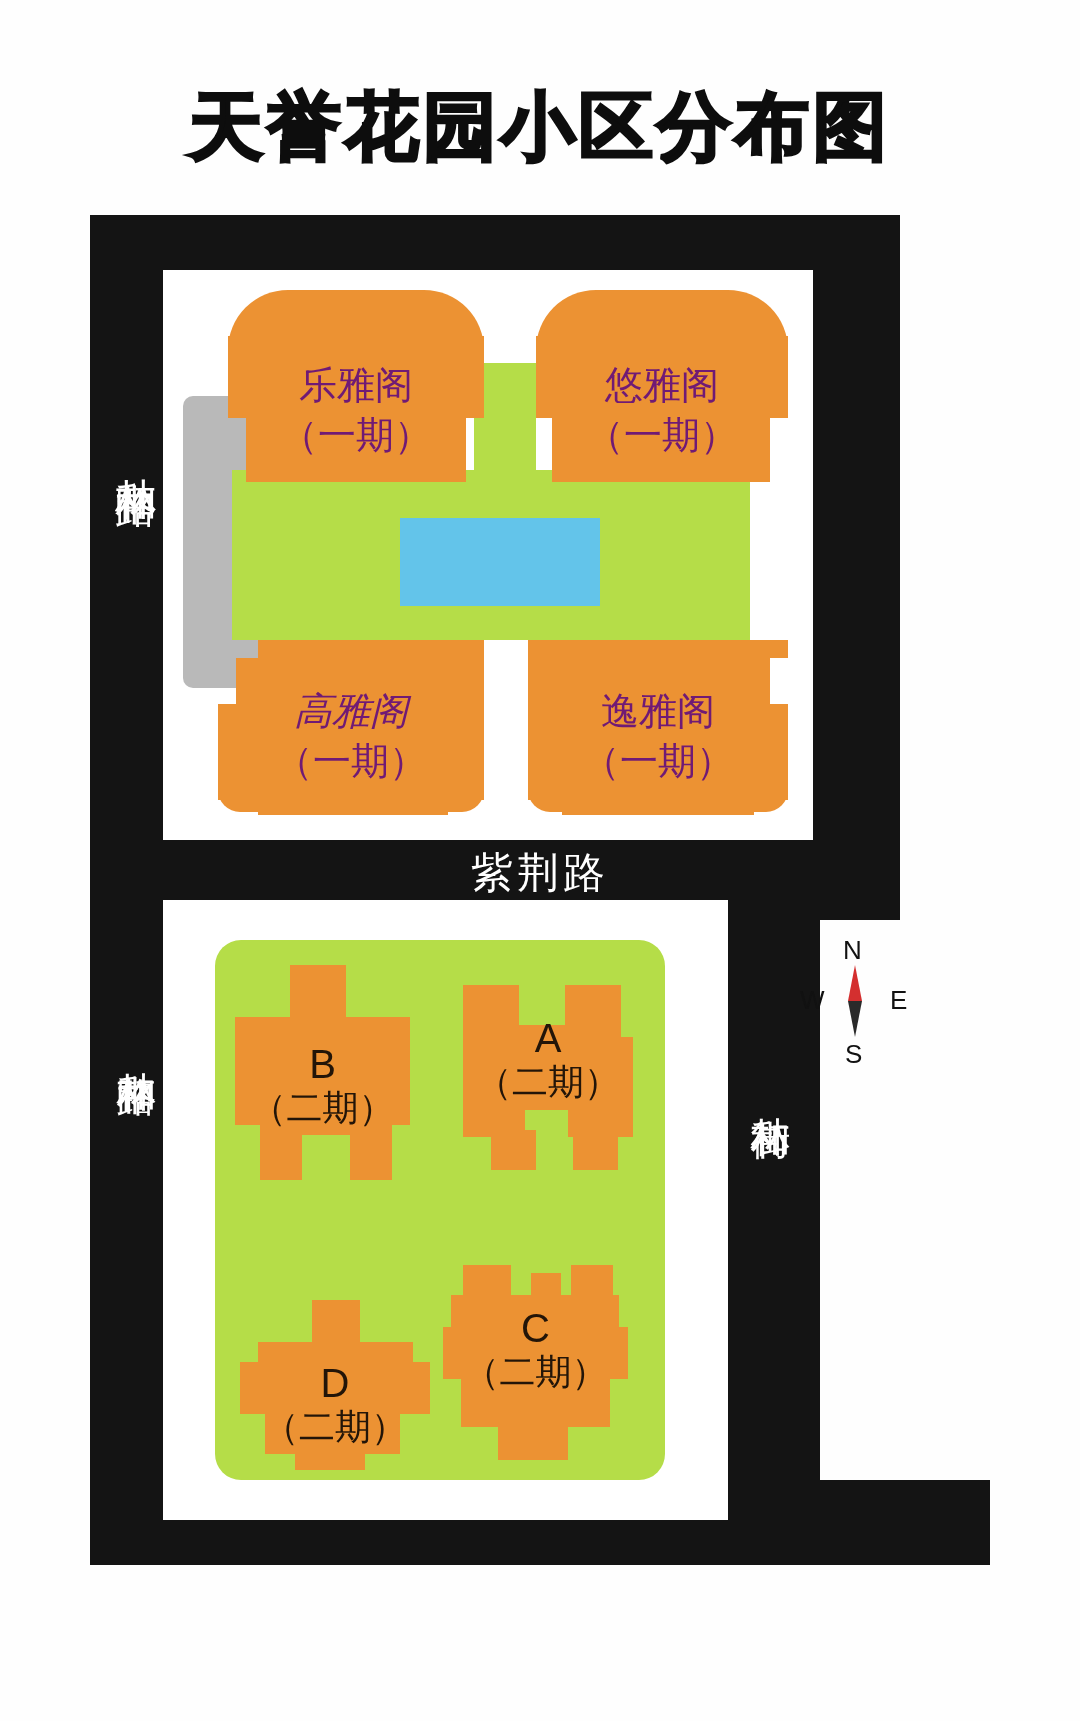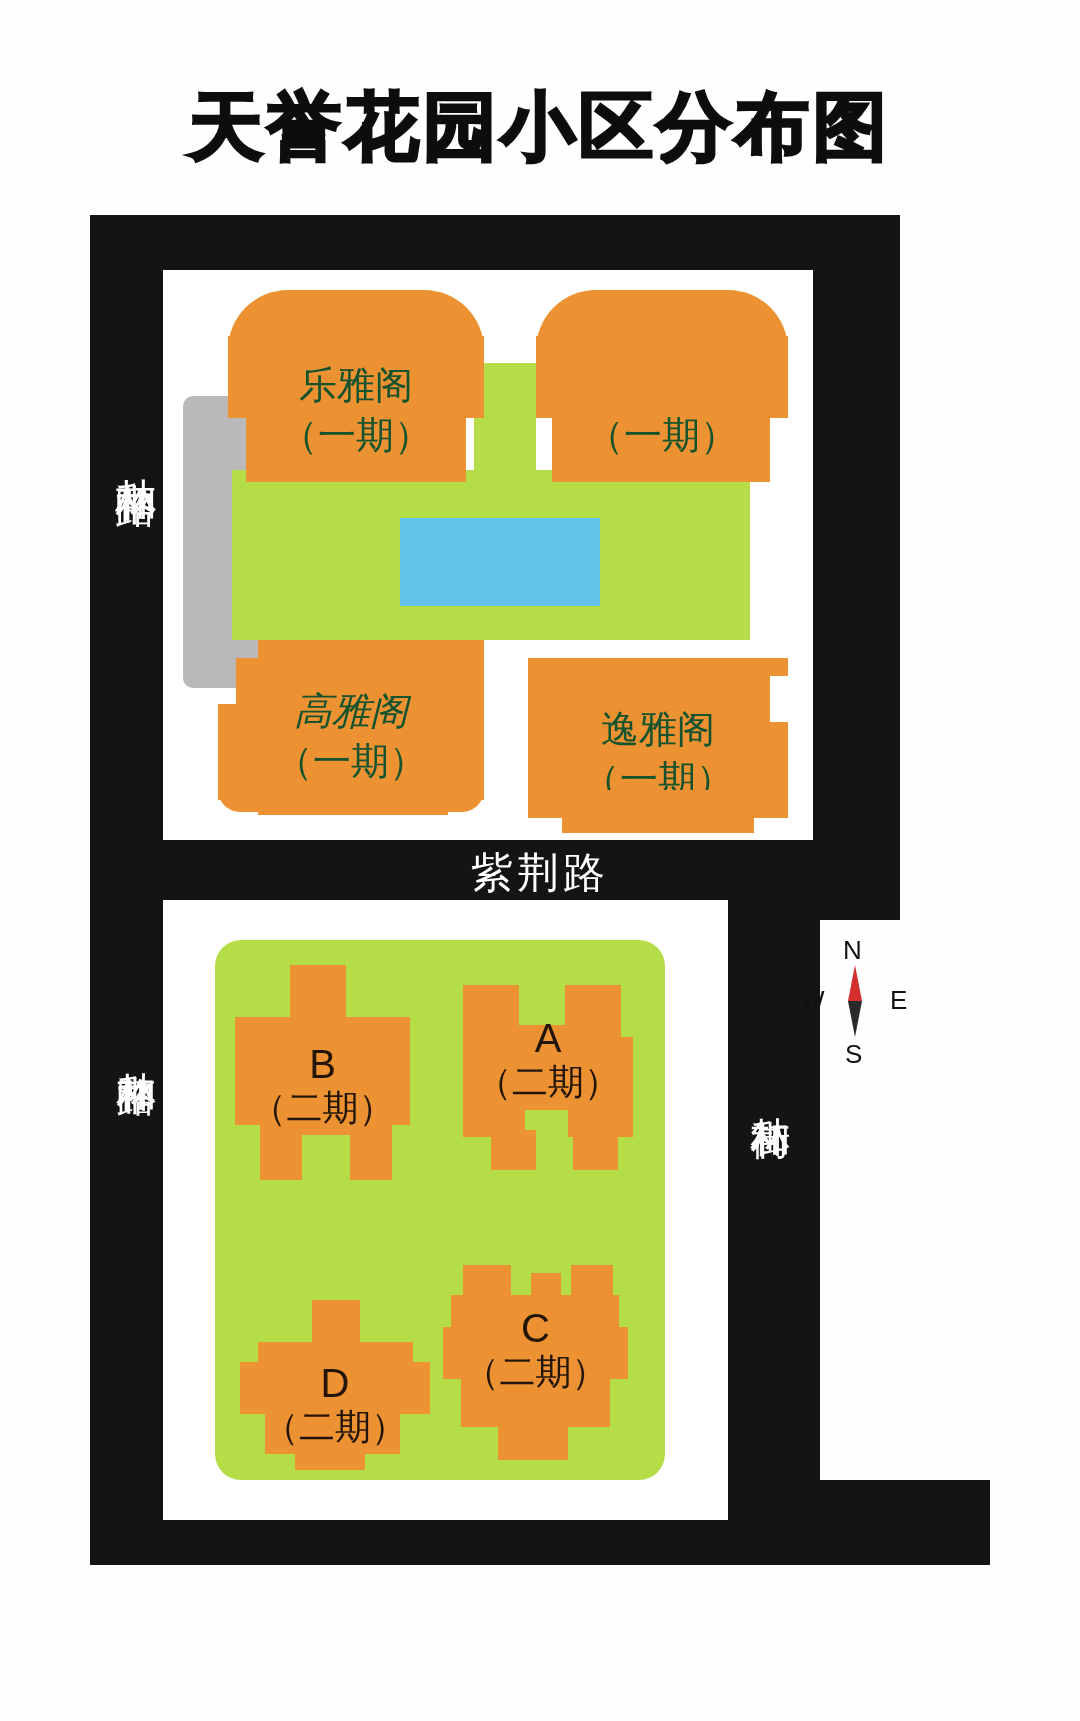--- a/index.html
+++ b/index.html
@@ -48,21 +48,21 @@
     background:#63c4ea;
   }
   .p1-grey{
     position:absolute;left:183px;top:396px;width:160px;height:292px;
     background:#b9b9b9;border-radius:10px;
   }
   
   .tower{position:absolute;background:#ec9233;}
   .tower .tx{
     position:absolute;left:0;width:100%;text-align:center;
-    color:#14532d;font-size:38px;line-height:1.25;white-space:nowrap;
+    color:#701a75;font-size:38px;line-height:1.25;white-space:nowrap;
   }
   
   .p2-road{
     position:absolute;left:90px;top:900px;width:730px;height:665px;
     background:#141414;
   }
   .p2-road2{
     position:absolute;left:90px;top:1480px;width:900px;height:85px;
     background:#141414;
   }
@@ -133,33 +133,34 @@
 <div class="tower" style="left:228px;top:300px;width:256px;height:182px;
             border-radius:36px 36px 0 0;
             clip-path:polygon(0 36px,34px 36px,34px 0,222px 0,222px 36px,256px 36px,256px 118px,238px 118px,238px 182px,18px 182px,18px 118px,0 118px);">
   <span class="tx" style="top:62px;">乐雅阁</span>
   <span class="tx" style="top:112px;">（一期）</span>
 </div>
 <div style="position:absolute;left:228px;top:290px;width:256px;height:60px;background:#ec9233;border-radius:90px 90px 0 0;"></div>
 
 <div class="tower" style="left:536px;top:300px;width:252px;height:182px;
             clip-path:polygon(0 36px,30px 36px,30px 0,218px 0,218px 36px,252px 36px,252px 118px,234px 118px,234px 182px,16px 182px,16px 118px,0 118px);">
+  <span class="tx" style="top:62px;">悠雅阁</span>
   <span class="tx" style="top:112px;">（一期）</span>
 </div>
 <div style="position:absolute;left:536px;top:290px;width:252px;height:60px;background:#ec9233;border-radius:90px 90px 0 0;"></div>
 
 <div class="tower" style="left:218px;top:640px;width:266px;height:175px;
             clip-path:polygon(0 18px,18px 18px,18px 64px,0 64px,0 160px,40px 160px,40px 175px,230px 175px,230px 160px,266px 160px,266px 0,40px 0,40px 18px);">
   <span class="tx" style="top:48px;font-style:italic;">高雅阁</span>
   <span class="tx" style="top:98px;">（一期）</span>
 </div>
 <div style="position:absolute;left:218px;top:790px;width:266px;height:22px;background:#ec9233;border-radius:0 0 70px 70px;"></div>
 
 <div class="tower" style="left:528px;top:640px;width:260px;height:175px;
-            clip-path:polygon(0 0,0 160px,34px 160px,34px 175px,226px 175px,226px 160px,260px 160px,260px 64px,242px 64px,242px 18px,260px 18px,260px 0);margin-top:18px;">
+            clip-path:polygon(0 0,0 160px,34px 160px,34px 175px,226px 175px,226px 160px,260px 160px,260px 64px,242px 64px,242px 18px,260px 18px,260px 0);">
   <span class="tx" style="top:48px;">逸雅阁</span>
   <span class="tx" style="top:98px;">（一期）</span>
 </div>
 <div style="position:absolute;left:528px;top:790px;width:260px;height:22px;background:#ec9233;border-radius:0 0 70px 70px;"></div>
 
 <div class="p2-road"></div>
 <div class="p2-road2"></div>
 <div class="p2-white"></div>
 <div class="p2-green"></div>
 

